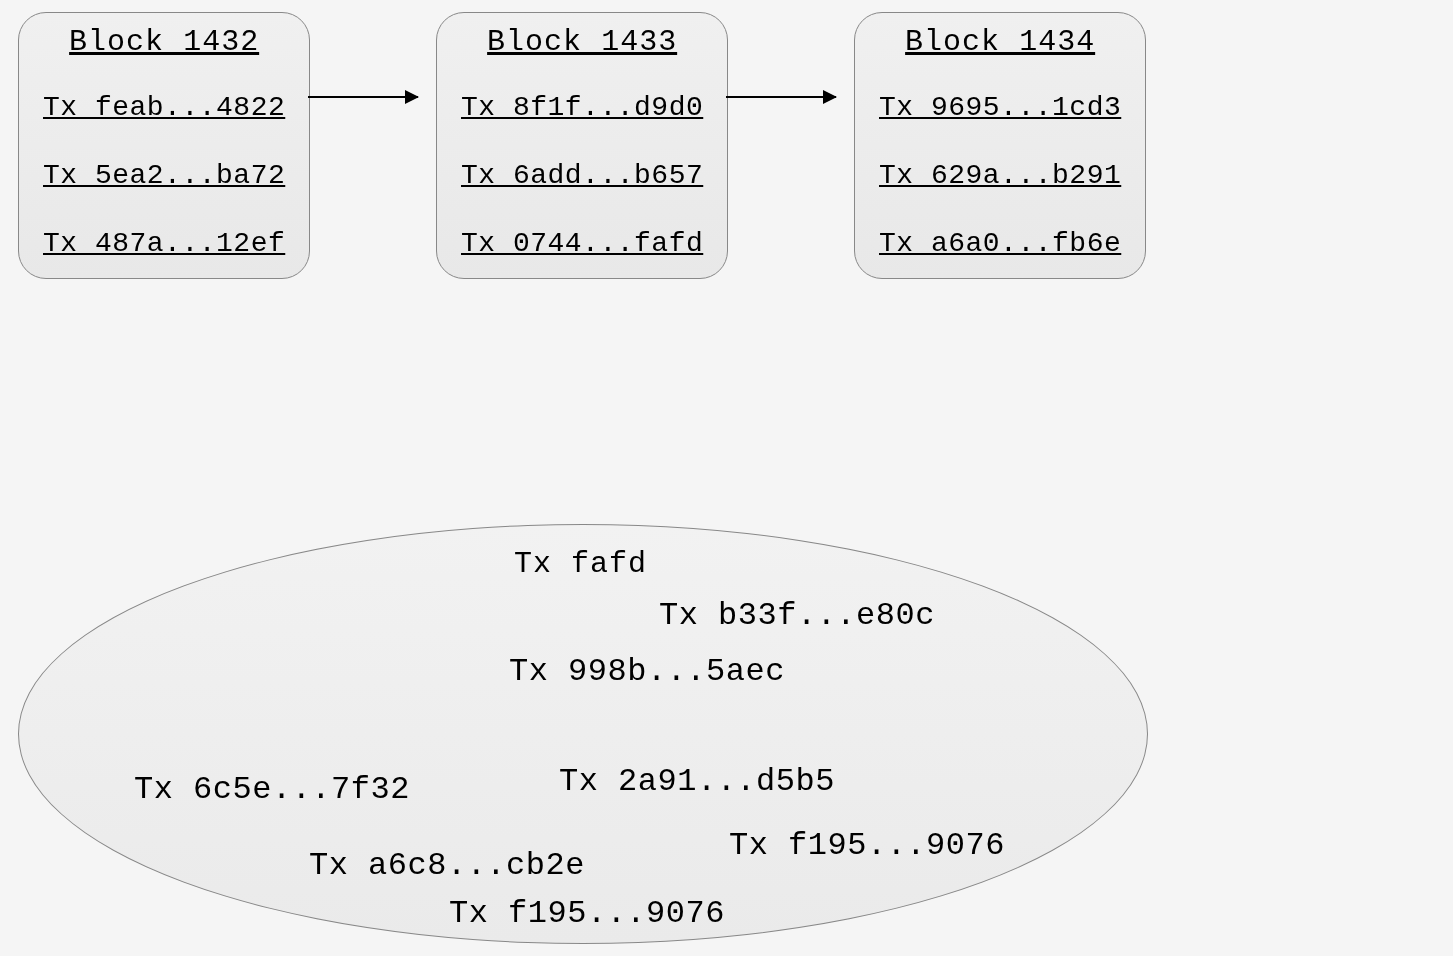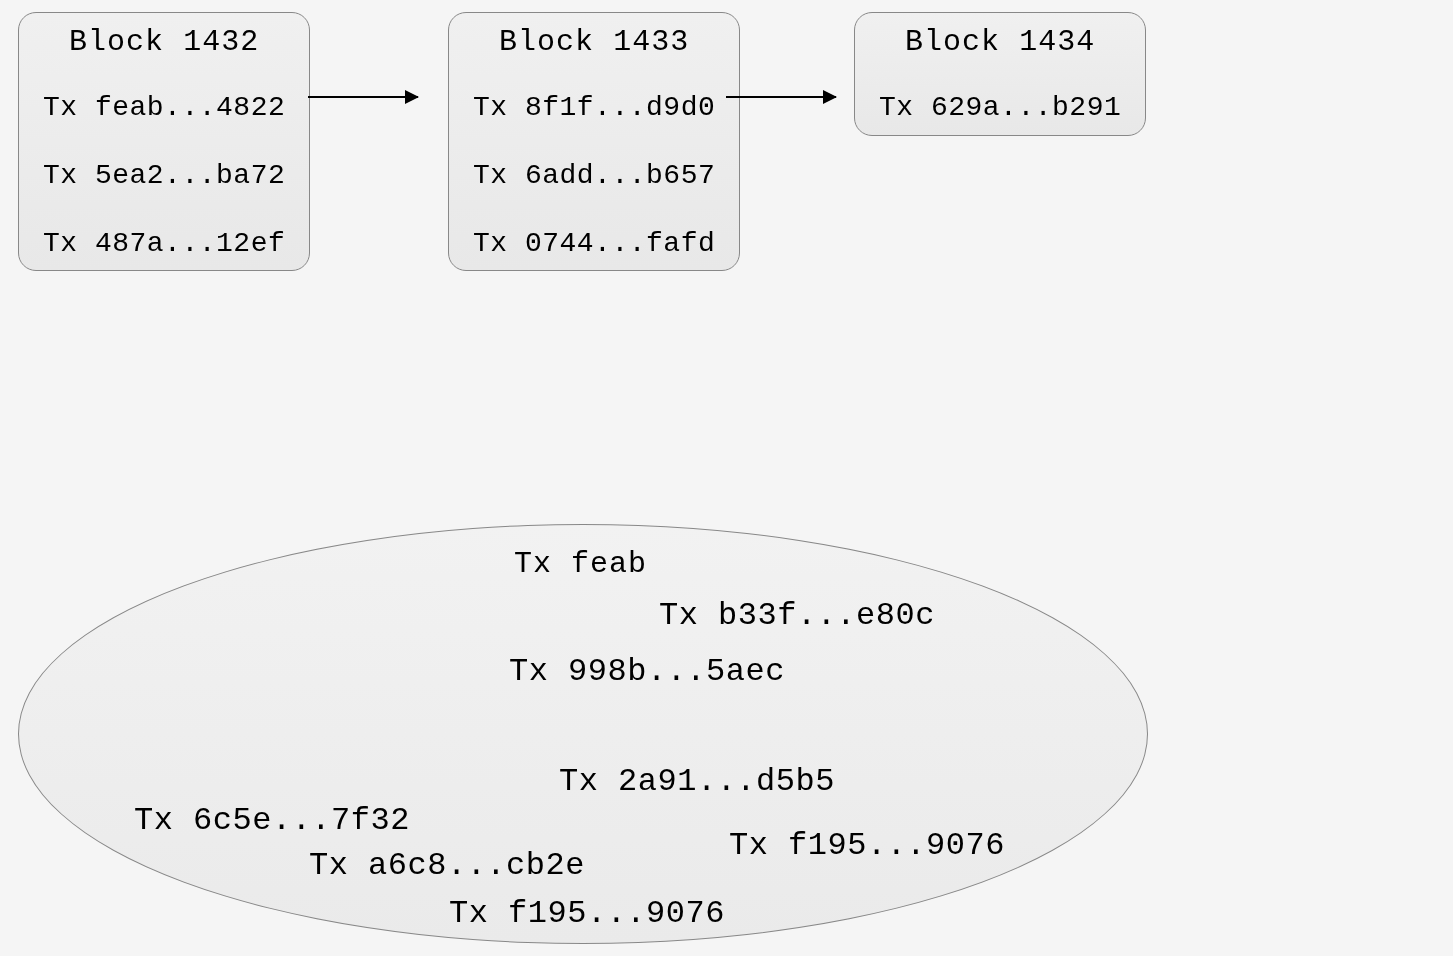--- a/index.html
+++ b/index.html
@@ -11,23 +11,24 @@
       width: 1453px;
       height: 956px;
       background: #f5f5f5;
       font-family: 'Courier New', monospace;
       position: relative;
     }
     .block {
       position: absolute;
       background: linear-gradient(to bottom, #f0f0f0, #e8e8e8);
       border: 1px solid #888;
-      border-radius: 18px;
-      padding: 12px 24px 8px 24px;
+      border-radius: 28px;
+      padding: 12px 24px 16px 24px;
       text-align: center;
+      text-decoration: underline;
     }
     .block-title {
       font-size: 30px;
       font-weight: normal;
       margin-bottom: 4px;
       letter-spacing: 1px;
     }
     .block-tx {
       font-size: 28px;
       text-align: left;
@@ -75,36 +76,38 @@
 
 <div class="block" style="left:18px; top:12px;">
   <div class="block-title">Block 1432</div>
   <div class="block-tx">Tx feab...4822</div>
   <div class="block-tx">Tx 5ea2...ba72</div>
   <div class="block-tx">Tx 487a...12ef</div>
 </div>
 
 <div class="arrow" style="left:308px; top:96px; width:110px;"></div>
 
-<div class="block" style="left:448px; top:12px;">
+<div class="block" style="left:436px; top:12px;">
   <div class="block-title">Block 1433</div>
   <div class="block-tx">Tx 8f1f...d9d0</div>
   <div class="block-tx">Tx 6add...b657</div>
   <div class="block-tx">Tx 0744...fafd</div>
 </div>
 
 <div class="arrow" style="left:726px; top:96px; width:110px;"></div>
 
 <div class="block" style="left:854px; top:12px;">
   <div class="block-title">Block 1434</div>
+  <div class="block-tx">Tx 9695...1cd3</div>
   <div class="block-tx">Tx 629a...b291</div>
+  <div class="block-tx">Tx a6a0...fb6e</div>
 </div>
 
 <div class="tx-pool" style="left:18px; top:524px; width:1130px; height:420px;">
-  <div class="pool-title" style="left:495px; top:22px;">Tx feab</div>
+  <div class="pool-title" style="left:495px; top:22px;">Tx fafd</div>
   <div class="pool-tx" style="left:640px; top:72px;">Tx b33f...e80c</div>
   <div class="pool-tx" style="left:490px; top:128px;">Tx 998b...5aec</div>
-  <div class="pool-tx" style="left:115px; top:246px;margin-top:31px;">Tx 6c5e...7f32</div>
+  <div class="pool-tx" style="left:115px; top:246px;">Tx 6c5e...7f32</div>
   <div class="pool-tx" style="left:540px; top:238px;font-family:Liberation Mono, monospace;">Tx 2a91...d5b5</div>
   <div class="pool-tx" style="left:290px; top:310px;margin-top:12px;">Tx a6c8...cb2e</div>
   <div class="pool-tx" style="left:710px; top:302px;">Tx f195...9076</div>
   <div class="pool-tx" style="left:430px; top:370px;">Tx f195...9076</div>
 </div>
 
 </body></html>

